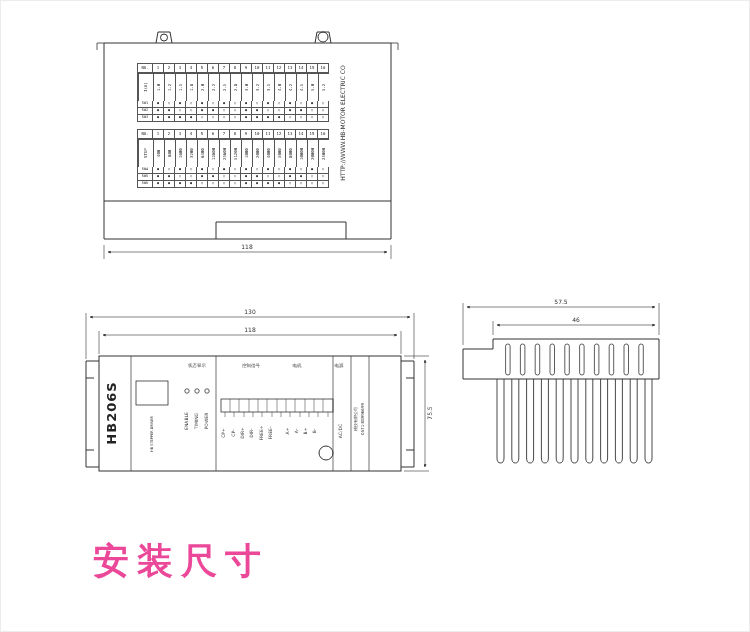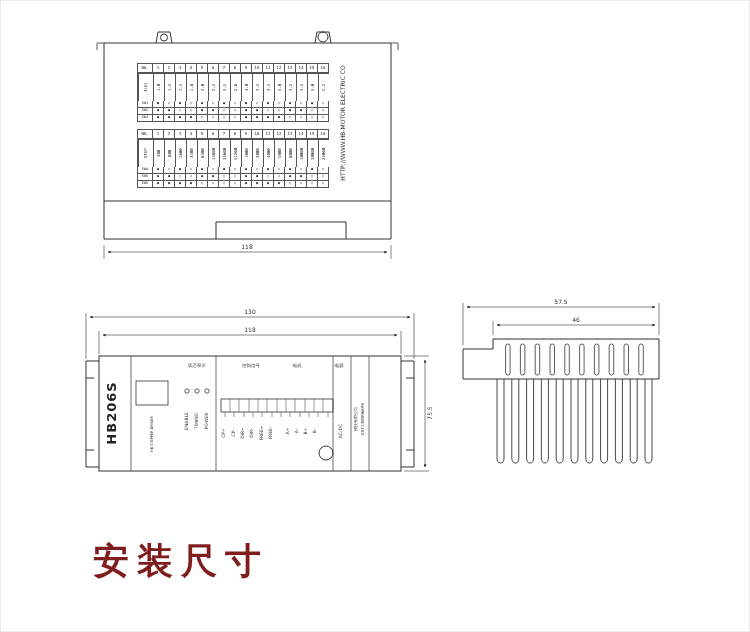--- a/index.html
+++ b/index.html
@@ -25,21 +25,21 @@
     font-family:"DejaVu Sans Mono", monospace;
   }
   .dip .td:first-child { width:15px; }
   .dip .r0 .td { height:9px; }
   .dip .r1 .td { height:28px; writing-mode:vertical-rl; transform:rotate(180deg); }
   .dip .r2 .td, .dip .r3 .td, .dip .r4 .td { height:7px; font-size:3.5px; }
 
   .caption {
     position:absolute; left:92px; top:536px;
     font-size:36px; font-weight:bold; letter-spacing:8px;
-    color:#7f1d1d; font-family:Liberation Mono, monospace;
+    color:#ec4899; font-family:Liberation Mono, monospace;
   }
 </style>
 </head>
 <body>
 
 <div class="stage">
 
   <svg width="750" height="632" viewBox="0 0 750 632">
     <defs>
       <marker id="arr" viewBox="0 0 10 10" refX="9" refY="5" markerWidth="5" markerHeight="5" orient="auto-start-reverse">

